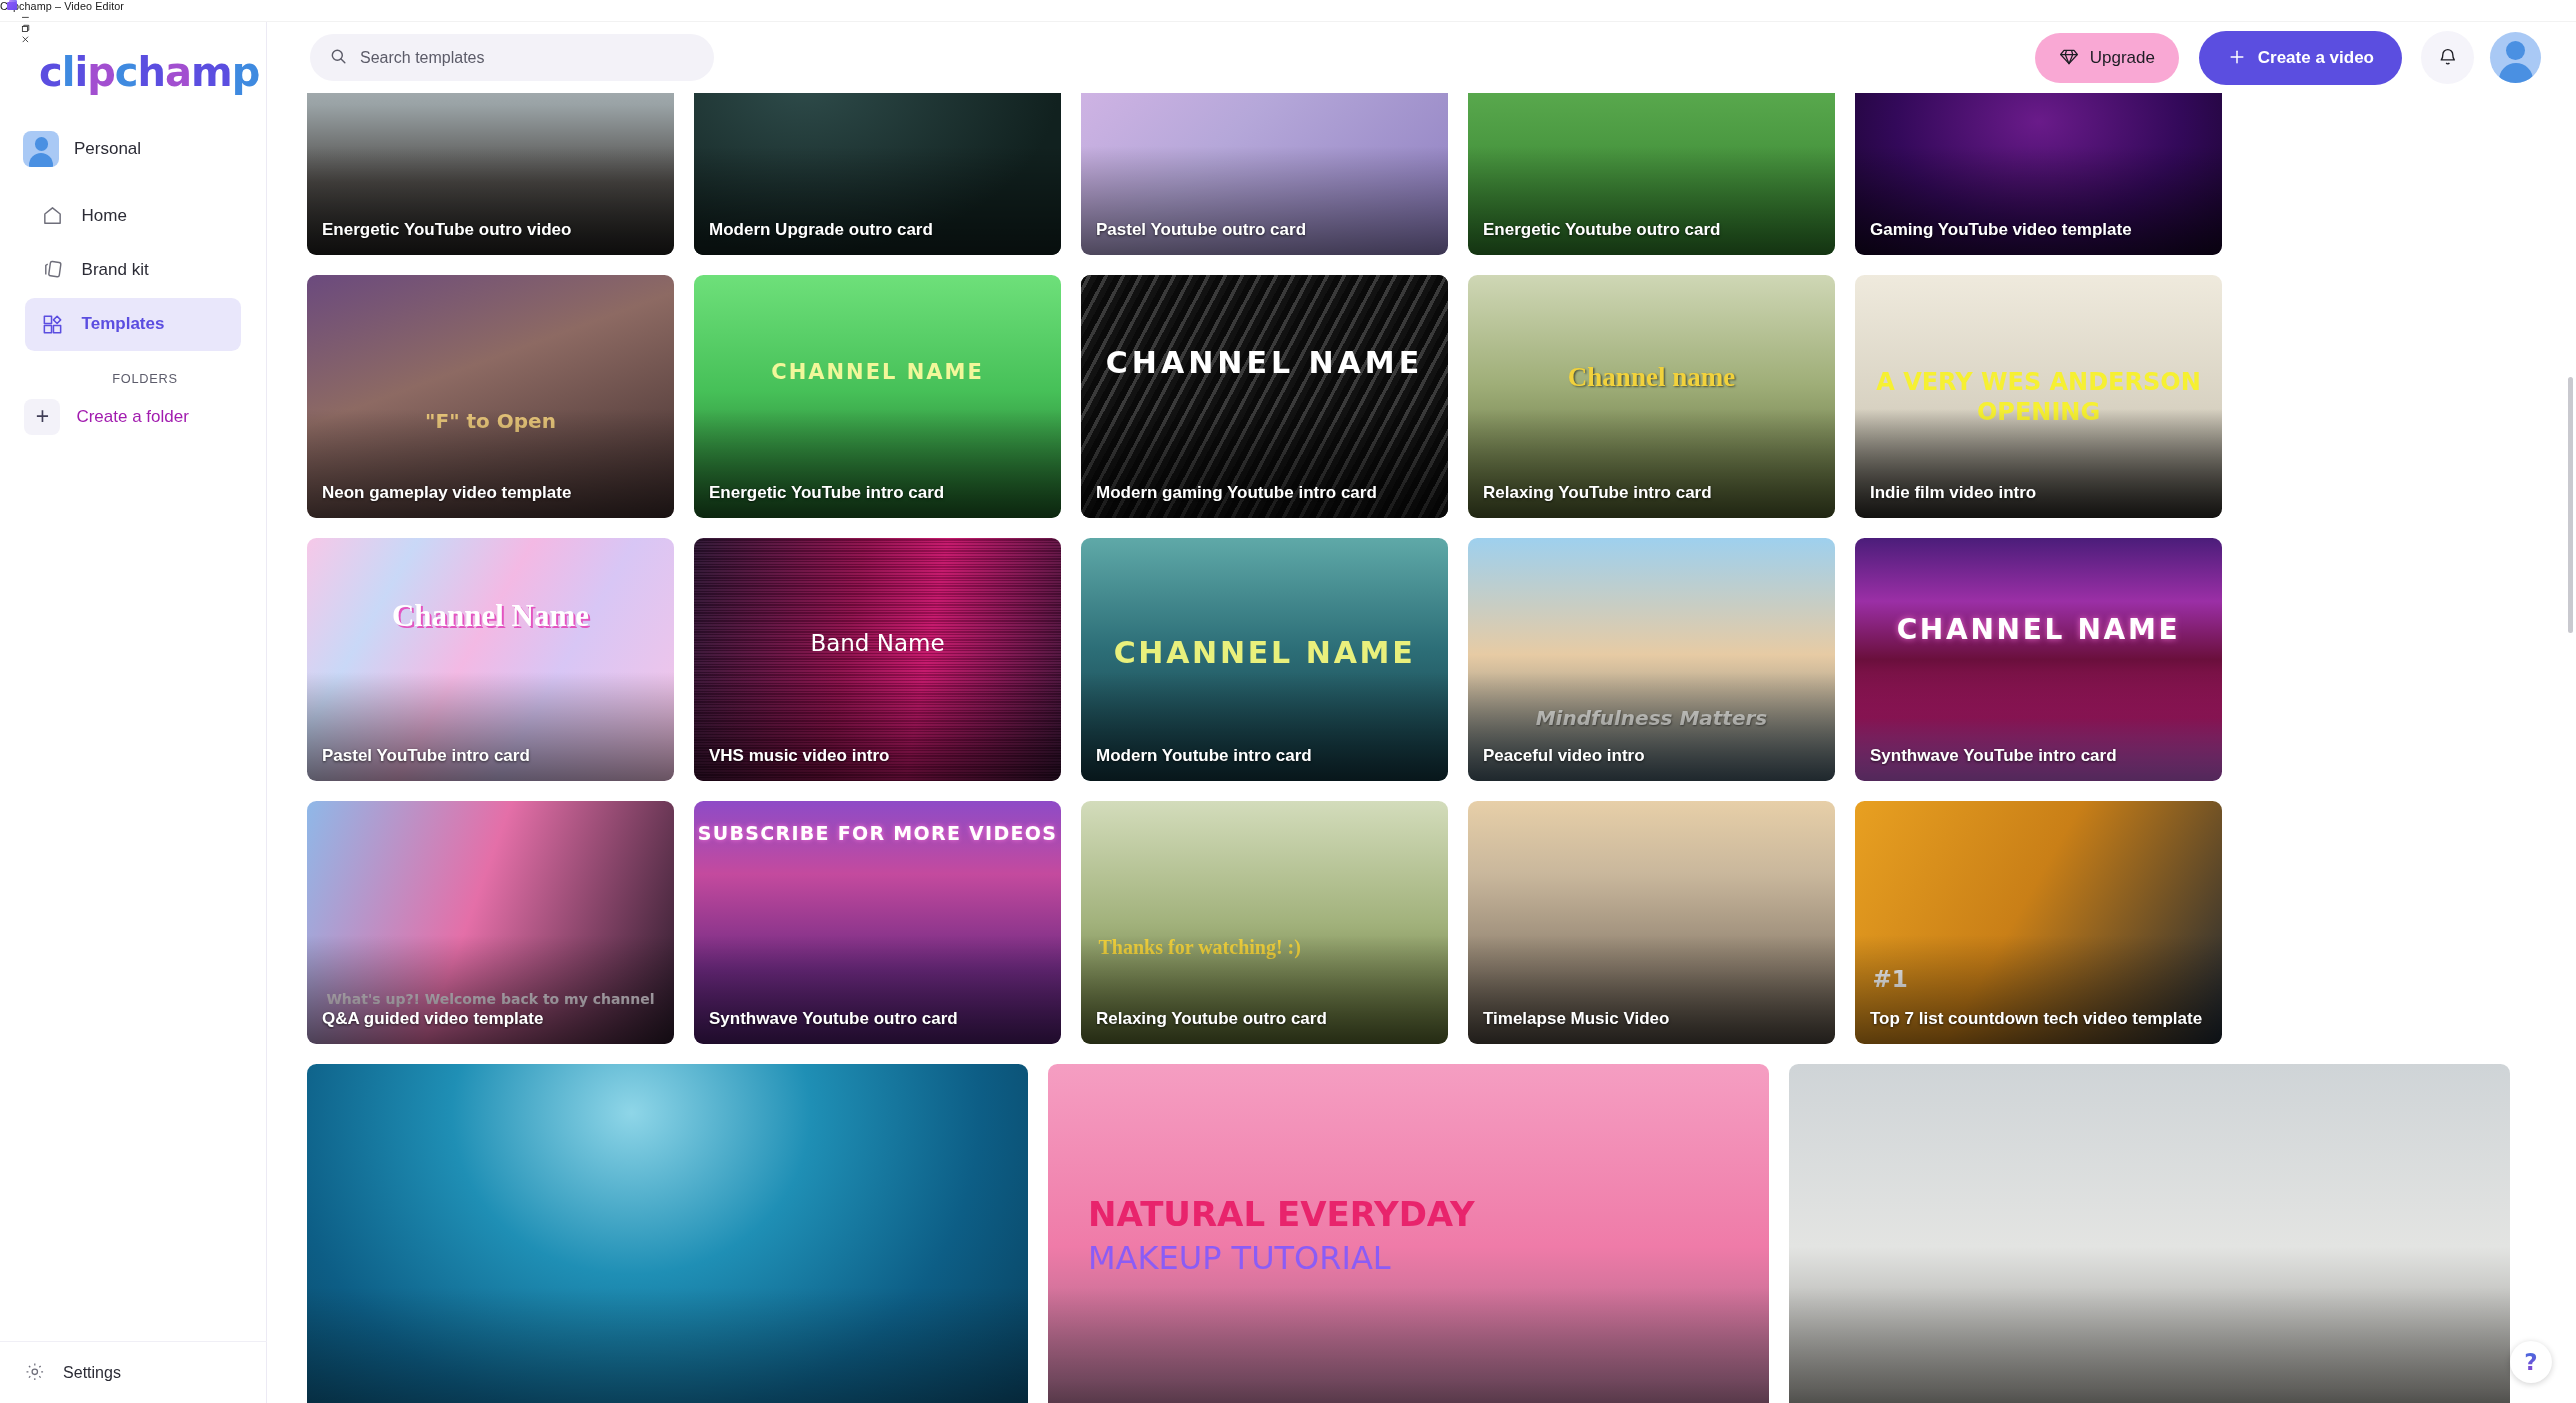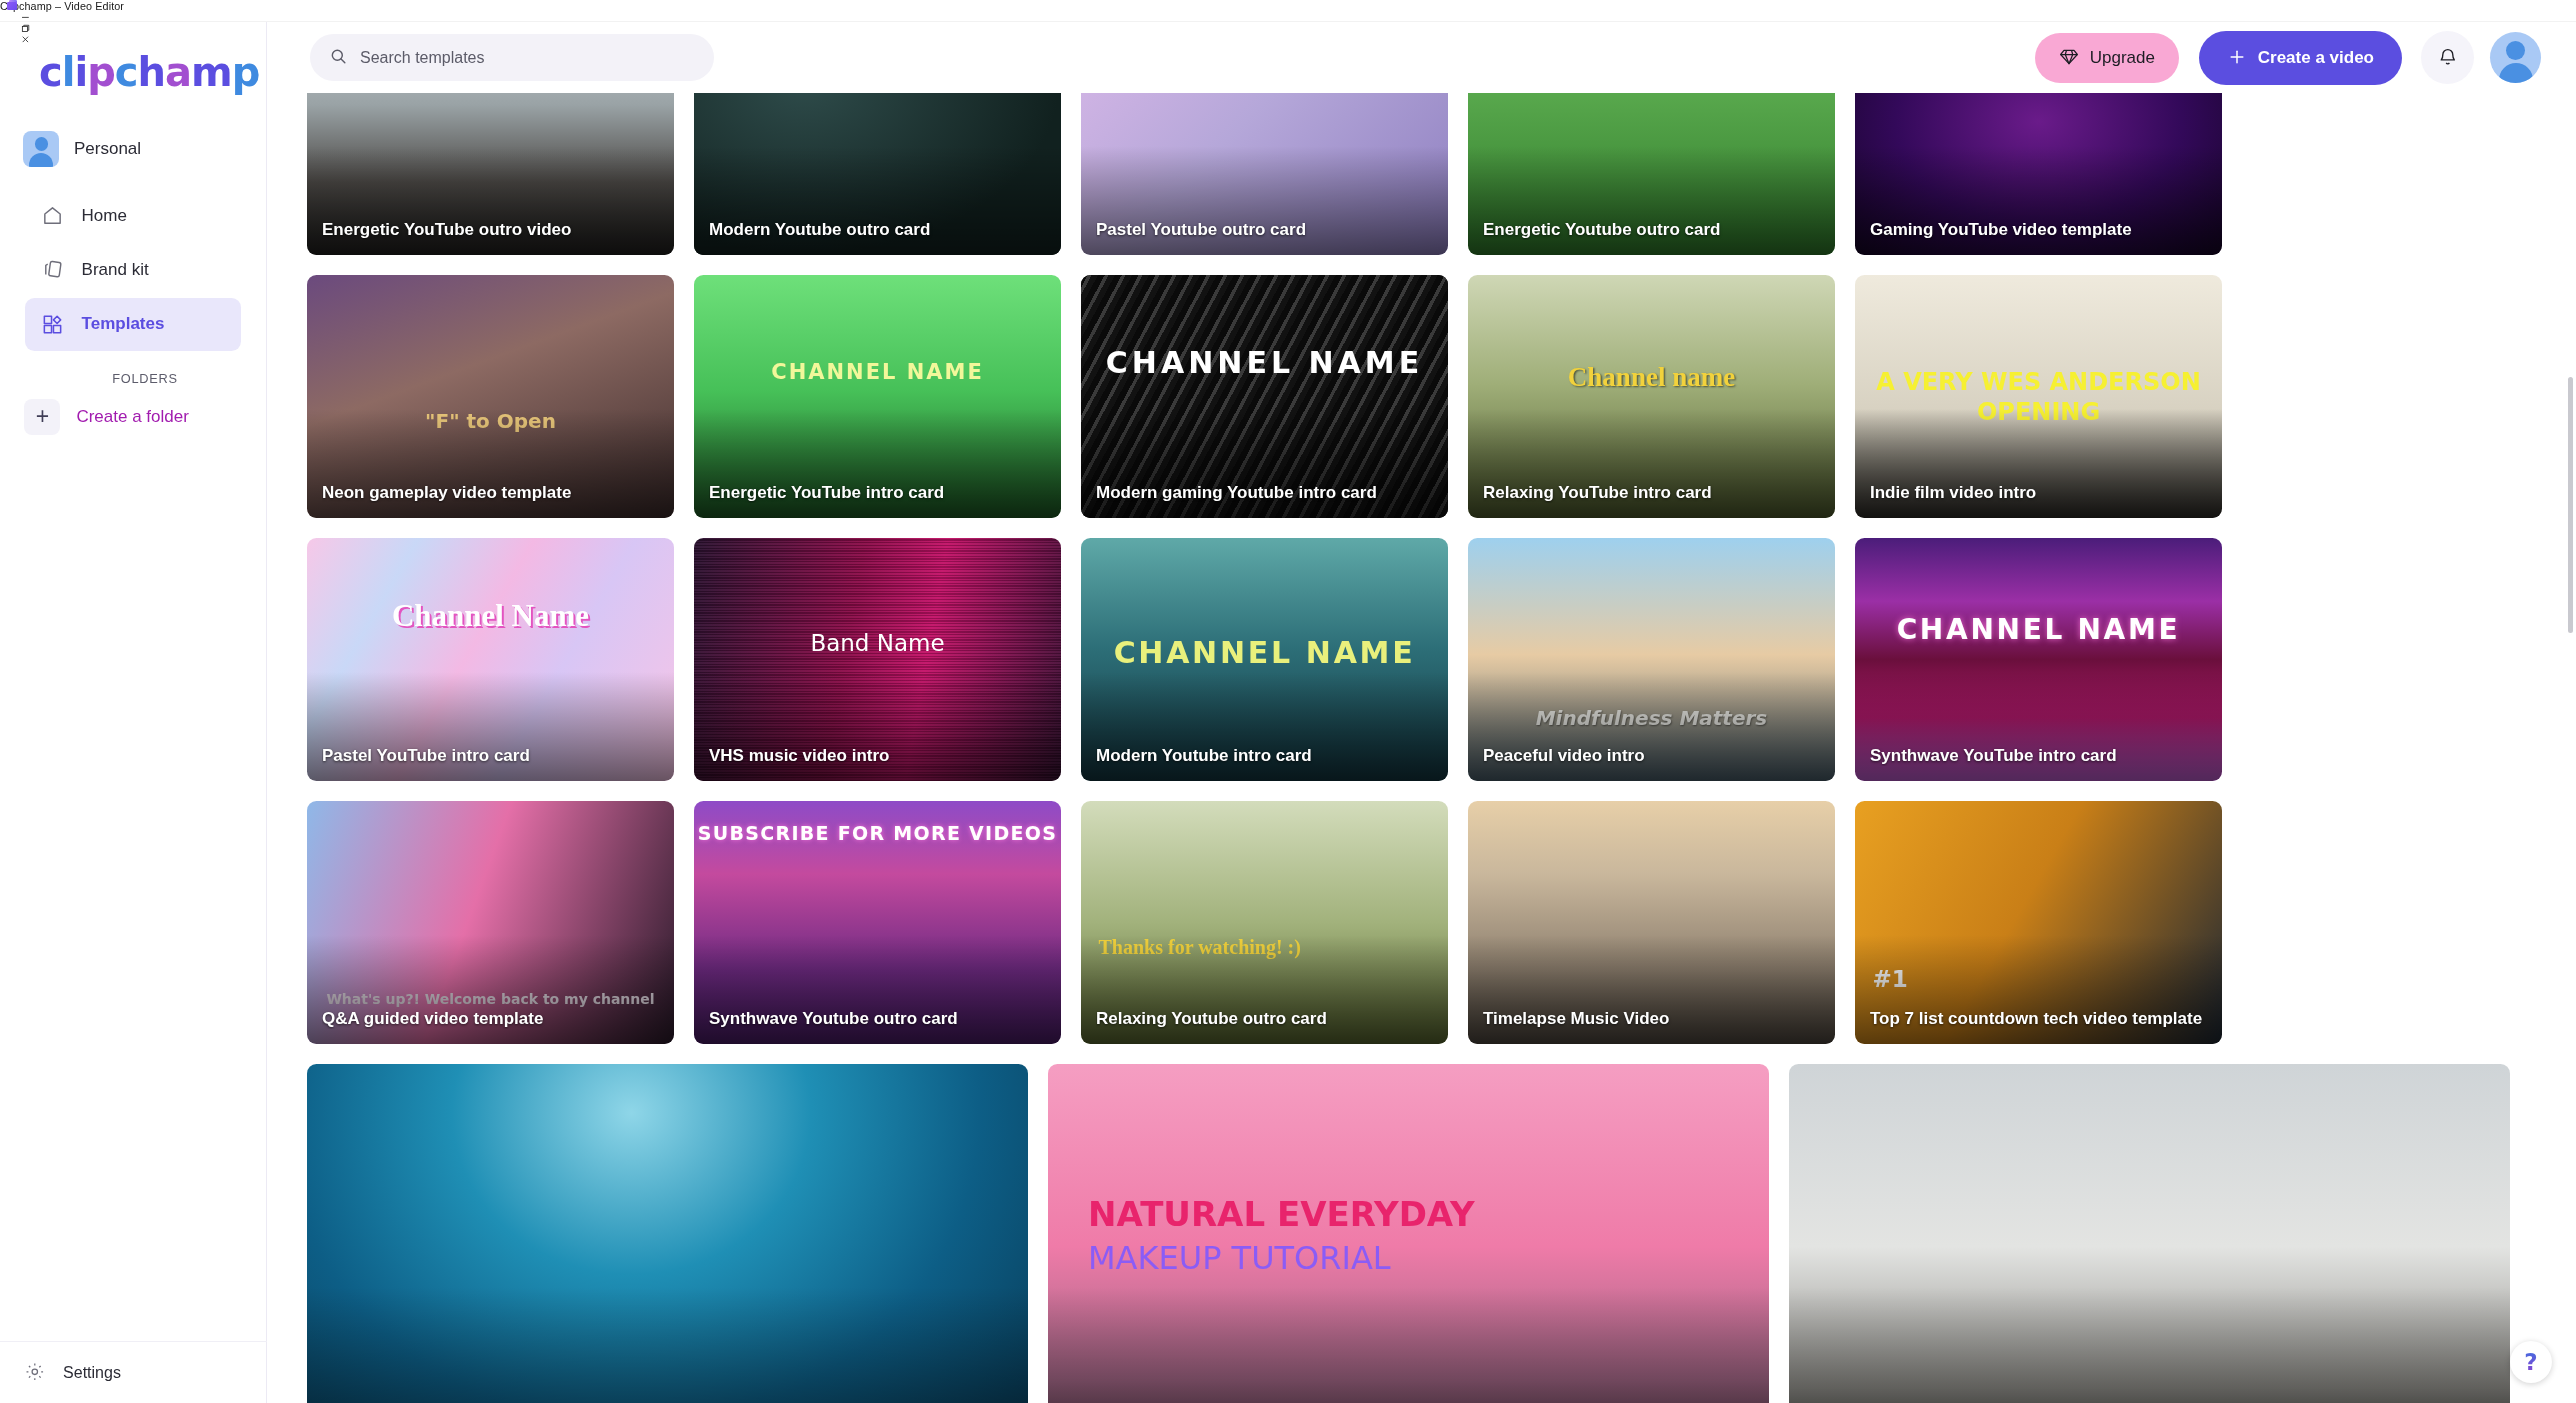--- a/index.html
+++ b/index.html
@@ -337,21 +337,21 @@
   <div class="grid" id="grid">
       <div class="row">
         <div class="card r5">
           <div class="art t-city"></div>
           <div class="shade"></div>
           <div class="card-title">Energetic YouTube outro video</div>
         </div>
         <div class="card r5">
           <div class="art t-oceandark"></div>
           <div class="shade"></div>
-          <div class="card-title">Modern Youtube outro card</div>
+          <div class="card-title">Modern Upgrade outro card</div>
         </div>
         <div class="card r5">
           <div class="art t-pastelout"></div>
           <div class="shade"></div>
           <div class="card-title">Pastel Youtube outro card</div>
         </div>
         <div class="card r5">
           <div class="art t-greenout"></div>
           <div class="shade"></div>
           <div class="card-title">Energetic Youtube outro card</div>

